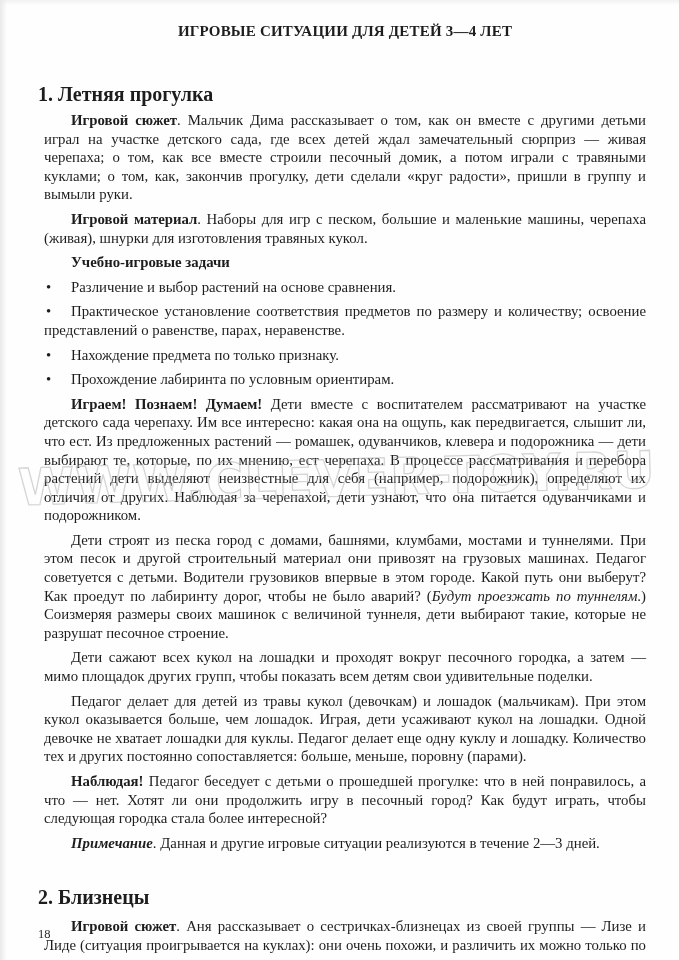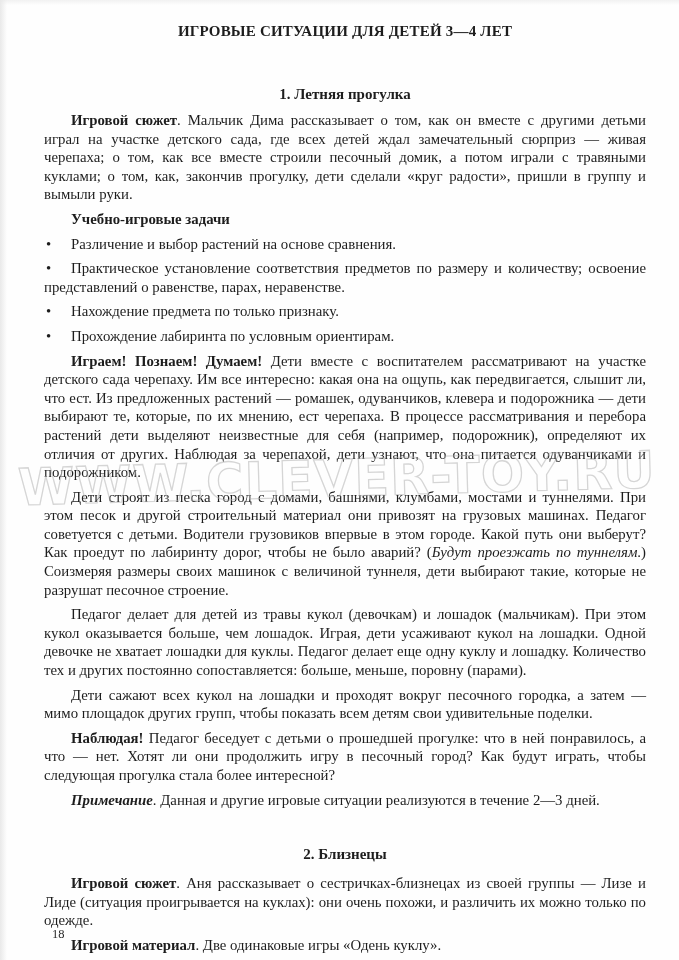--- a/index.html
+++ b/index.html
@@ -26,24 +26,23 @@
     margin: 0;
     padding-top: 8px;
     font-size: 15px;
     line-height: 19px;
     font-weight: bold;
     text-align: center;
     letter-spacing: 0.2px;
   }
   .heading {
     margin: 0;
-    font-size: 15px;
+    font-size: 20px;
     line-height: 19px;
     font-weight: bold;
-    text-align: center;
   }
   .sec1 .heading { margin-top: 44px; margin-bottom: 7px; }
   .sec2 .heading { margin-top: 36px; margin-bottom: 10px; }
   .paras p {
     margin: 6px;
     font-size: 14.8px;
     line-height: 18.6px;
     text-align: justify;
   }
   .paras p.para { text-indent: 27px; }
@@ -69,47 +68,48 @@
     white-space: nowrap;
     color: rgba(255,255,255,0);
     -webkit-text-stroke: 1.3px #b5b5b5;
     opacity: 0.55;
     transform: rotate(-1.6deg);
     pointer-events: none;
     z-index: 5;
   }
   .pagenum {
     position: absolute;
-    left: 52px;
+    left: 38px;
     bottom: 18px;
     font-size: 12.5px;
     color: #2a2a2a;
   }
 </style>
 </head>
 <body>
 
 <div class="page">
 
   <h1 class="title">ИГРОВЫЕ СИТУАЦИИ ДЛЯ ДЕТЕЙ 3—4 ЛЕТ</h1>
 
   <section class="section sec1">
     <h2 class="heading">1. Летняя прогулка</h2>
     <div class="paras">
         <p class="para"><span class="b">Игровой сюжет</span><span>. Мальчик Дима рассказывает о том, как он вместе с другими детьми играл на участке детского сада, где всех детей ждал замечательный сюрприз — живая черепаха; о том, как все вместе строили песочный домик, а потом играли с травяными куклами; о том, как, закончив прогулку, дети сделали «круг радости», пришли в группу и вымыли руки.</span></p>
+        <p class="para"><span class="b">Игровой материал</span><span>. Наборы для игр с песком, большие и маленькие машины, черепаха (живая), шнурки для изготовления травяных кукол.</span></p>
         <p class="para"><span class="b">Учебно-игровые задачи</span></p>
         <p class="bullet"><span class="dot">•</span><span>Различение и выбор растений на основе сравнения.</span></p>
         <p class="bullet"><span class="dot">•</span><span>Практическое установление соответствия предметов по размеру и количеству; освоение представлений о равенстве, парах, неравенстве.</span></p>
         <p class="bullet"><span class="dot">•</span><span>Нахождение предмета по только признаку.</span></p>
         <p class="bullet"><span class="dot">•</span><span>Прохождение лабиринта по условным ориентирам.</span></p>
         <p class="para"><span class="b">Играем! Познаем! Думаем!</span><span> Дети вместе с воспитателем рассматривают на участке детского сада черепаху. Им все интересно: какая она на ощупь, как передвигается, слышит ли, что ест. Из предложенных растений — ромашек, одуванчиков, клевера и подорожника — дети выбирают те, которые, по их мнению, ест черепаха. В процессе рассматривания и перебора растений дети выделяют неизвестные для себя (например, подорожник), определяют их отличия от других. Наблюдая за черепахой, дети узнают, что она питается одуванчиками и подорожником.</span></p>
         <p class="para"><span>Дети строят из песка город с домами, башнями, клумбами, мостами и туннелями. При этом песок и другой строительный материал они привозят на грузовых машинах. Педагог советуется с детьми. Водители грузовиков впервые в этом городе. Какой путь они выберут? Как проедут по лабиринту дорог, чтобы не было аварий? (</span><span class="i">Будут проезжать по туннелям</span><span>.) Соизмеряя размеры своих машинок с величиной туннеля, дети выбирают такие, которые не разрушат песочное строение.</span></p>
+        <p class="para"><span>Дети сажают всех кукол на лошадки и проходят вокруг песочного городка, а затем — мимо площадок других групп, чтобы показать всем детям свои удивительные поделки.</span></p>
         <p class="para"><span>Педагог делает для детей из травы кукол (девочкам) и лошадок (мальчикам). При этом кукол оказывается больше, чем лошадок. Играя, дети усаживают кукол на лошадки. Одной девочке не хватает лошадки для куклы. Педагог делает еще одну куклу и лошадку. Количество тех и других постоянно сопоставляется: больше, меньше, поровну (парами).</span></p>
-        <p class="para"><span>Дети сажают всех кукол на лошадки и проходят вокруг песочного городка, а затем — мимо площадок других групп, чтобы показать всем детям свои удивительные поделки.</span></p>
-        <p class="para"><span class="b">Наблюдая!</span><span> Педагог беседует с детьми о прошедшей прогулке: что в ней понравилось, а что — нет. Хотят ли они продолжить игру в песочный город? Как будут играть, чтобы следующая прогулка стала более интересной?</span></p>
+        <p class="para"><span class="b">Наблюдая!</span><span> Педагог беседует с детьми о прошедшей прогулке: что в ней понравилось, а что — нет. Хотят ли они продолжить игру в песочный город? Как будут играть, чтобы следующая городка стала более интересной?</span></p>
         <p class="para"><span class="bi">Примечание</span><span>. Данная и другие игровые ситуации реализуются в течение 2—3 дней.</span></p>
       </div>
   </section>
 
   <section class="section sec2">
     <h2 class="heading">2. Близнецы</h2>
     <div class="paras">
         <p class="para"><span class="b">Игровой сюжет</span><span>. Аня рассказывает о сестричках-близнецах из своей группы — Лизе и Лиде (ситуация проигрывается на куклах): они очень похожи, и различить их можно только по одежде.</span></p>
         <p class="para"><span class="b">Игровой материал</span><span>. Две одинаковые игры «Одень куклу».</span></p>
         <p class="para"><span class="b">Учебно-игровые задачи</span></p>

